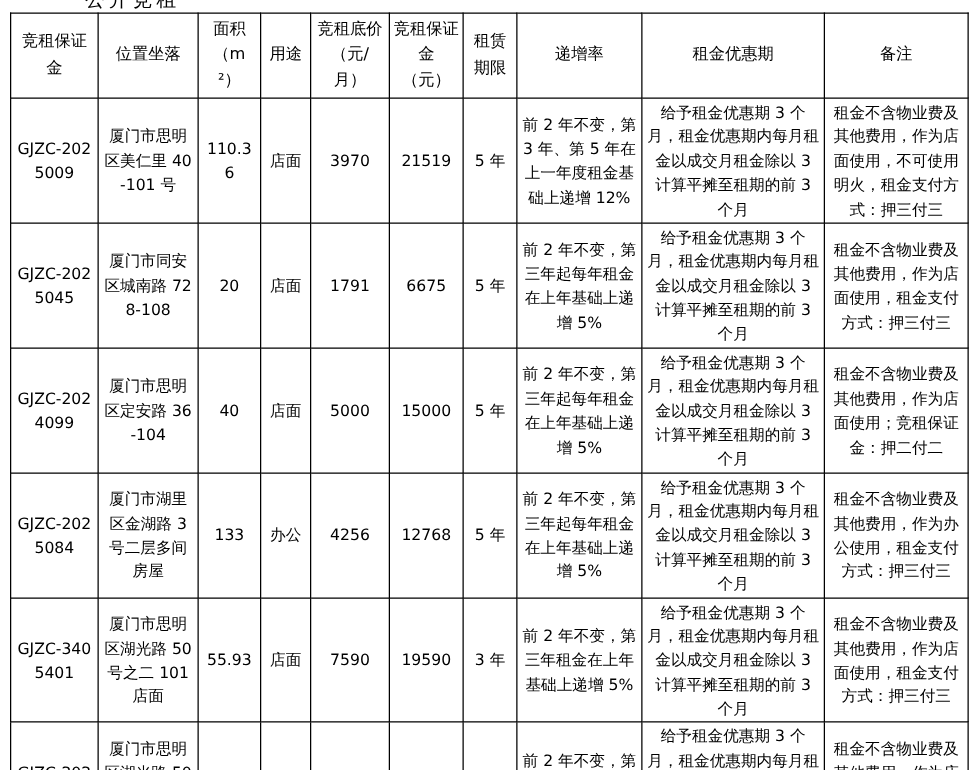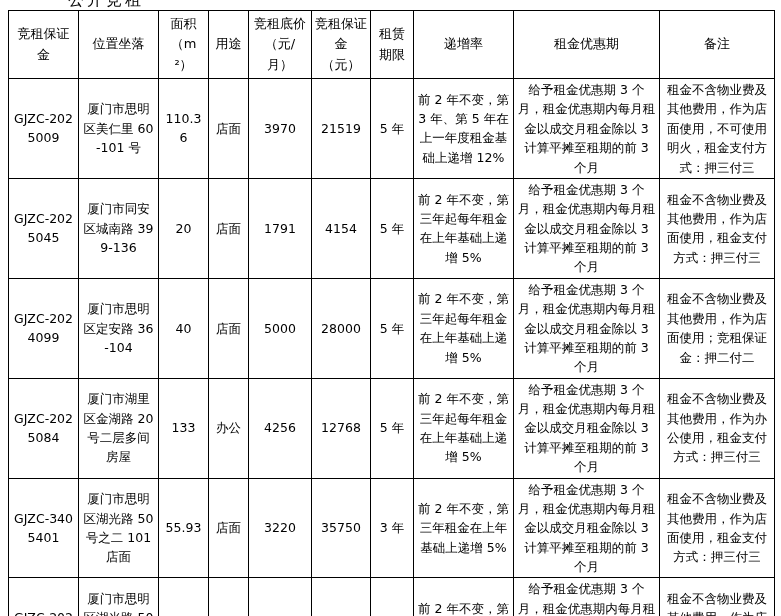--- a/index.html
+++ b/index.html
@@ -108,73 +108,73 @@
         <th>租赁
 期限</th>
         <th>递增率</th>
         <th>租金优惠期</th>
         <th>备注</th>
       </tr>
     </thead>
     <tbody>
       <tr class="h-r0">
         <td>GJZC-2025009</td>
-        <td>厦门市思明区美仁里 60-101 号</td>
+        <td>厦门市思明区美仁里 40-101 号</td>
         <td>110.36</td>
         <td>店面</td>
         <td>3970</td>
         <td>21519</td>
         <td>5 年</td>
         <td>前 2 年不变，第 3 年、第 5 年在上一年度租金基础上递增 12%</td>
         <td>给予租金优惠期 3 个月，租金优惠期内每月租金以成交月租金除以 3 计算平摊至租期的前 3 个月</td>
         <td>租金不含物业费及其他费用，作为店面使用，不可使用明火，租金支付方式：押三付三</td>
       </tr>
       <tr class="h-r1">
         <td>GJZC-2025045</td>
-        <td>厦门市同安区城南路 399-136</td>
+        <td>厦门市同安区城南路 728-108</td>
         <td>20</td>
         <td>店面</td>
         <td>1791</td>
-        <td>4154</td>
+        <td>6675</td>
         <td>5 年</td>
         <td>前 2 年不变，第三年起每年租金在上年基础上递增 5%</td>
         <td>给予租金优惠期 3 个月，租金优惠期内每月租金以成交月租金除以 3 计算平摊至租期的前 3 个月</td>
         <td>租金不含物业费及其他费用，作为店面使用，租金支付方式：押三付三</td>
       </tr>
       <tr class="h-r2">
         <td>GJZC-2024099</td>
         <td>厦门市思明区定安路 36-104</td>
         <td>40</td>
         <td>店面</td>
         <td>5000</td>
-        <td>28000</td>
+        <td>15000</td>
         <td>5 年</td>
         <td>前 2 年不变，第三年起每年租金在上年基础上递增 5%</td>
         <td>给予租金优惠期 3 个月，租金优惠期内每月租金以成交月租金除以 3 计算平摊至租期的前 3 个月</td>
         <td>租金不含物业费及其他费用，作为店面使用；竞租保证金：押二付二</td>
       </tr>
       <tr class="h-r3">
         <td>GJZC-2025084</td>
-        <td>厦门市湖里区金湖路 20 号二层多间房屋</td>
+        <td>厦门市湖里区金湖路 3 号二层多间房屋</td>
         <td>133</td>
         <td>办公</td>
         <td>4256</td>
         <td>12768</td>
         <td>5 年</td>
         <td>前 2 年不变，第三年起每年租金在上年基础上递增 5%</td>
         <td>给予租金优惠期 3 个月，租金优惠期内每月租金以成交月租金除以 3 计算平摊至租期的前 3 个月</td>
         <td>租金不含物业费及其他费用，作为办公使用，租金支付方式：押三付三</td>
       </tr>
       <tr class="h-r4">
         <td>GJZC-3405401</td>
         <td>厦门市思明区湖光路 50 号之二 101 店面</td>
         <td>55.93</td>
         <td>店面</td>
-        <td>3220</td>
-        <td>35750</td>
+        <td>7590</td>
+        <td>19590</td>
         <td>3 年</td>
         <td>前 2 年不变，第三年租金在上年基础上递增 5%</td>
         <td>给予租金优惠期 3 个月，租金优惠期内每月租金以成交月租金除以 3 计算平摊至租期的前 3 个月</td>
         <td>租金不含物业费及其他费用，作为店面使用，租金支付方式：押三付三</td>
       </tr>
       <tr class="h-r5">
         <td>GJZC-2025088</td>
         <td>厦门市思明区湖光路 50 号之二 102 店面</td>
         <td>68.07</td>
         <td>店面</td>

